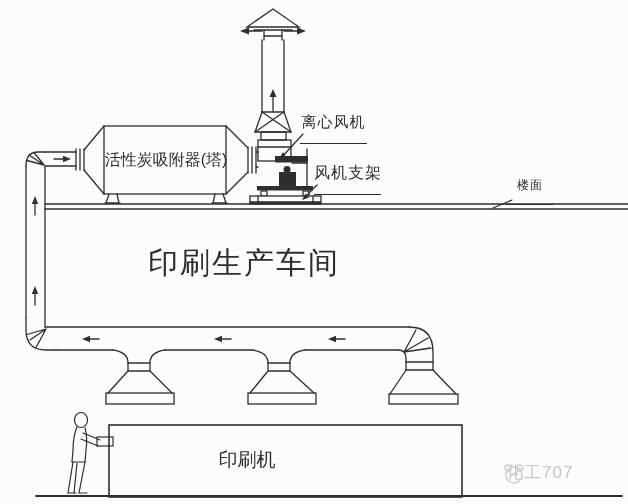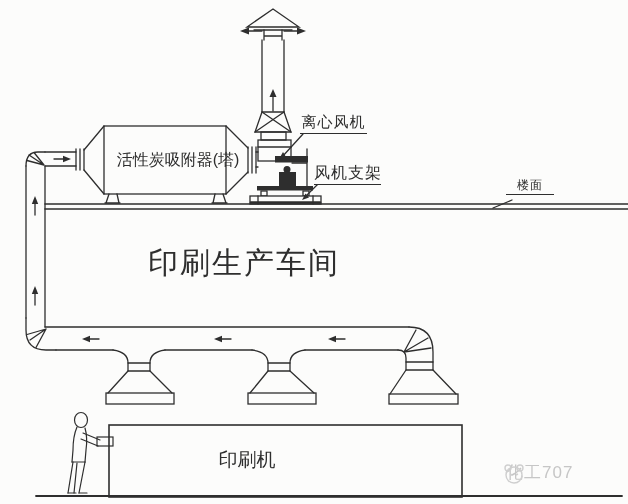--- a/index.html
+++ b/index.html
@@ -3,25 +3,25 @@
 <meta charset="utf-8">
 <style>
   html,body{margin:0;padding:0;}
   .stage{
     position:relative; width:628px; height:504px;
     background:#fcfcfb; overflow:hidden;
     font-family:"Liberation Sans", sans-serif; color:#2e2e2e;
   }
   .stage svg{position:absolute;left:0;top:0;}
   .lbl{position:absolute; white-space:nowrap; line-height:1.1;}
-  .underlined{border-bottom:1.5px solid #2e2e2e; padding-bottom:2px; text-align:center;}
+  .underlined{border-bottom:1.5px solid #2e2e2e; padding-bottom:12px; text-align:center;}
   .lbl-fan{left:300px; top:114px; width:67px; font-size:15px; letter-spacing:1px;}
   .lbl-support{left:314px; top:164px; width:67px; font-size:16px; letter-spacing:1px;text-align:right;}
   .lbl-floor{left:506px; top:179px; width:48px; font-size:12px; letter-spacing:1px;}
-  .lbl-adsorber{left:102px; top:151px; width:128px; text-align:center; font-size:16px;margin-left:12px;}
+  .lbl-adsorber{left:102px; top:151px; width:128px; text-align:center; font-size:16px;}
   .lbl-workshop{left:148px; top:246px; font-size:30px; letter-spacing:2px;}
   .lbl-printer{left:192px; top:450px; width:110px; text-align:center; font-size:19px;}
   .watermark{
     position:absolute; left:495px; top:461px; display:flex; align-items:center; gap:5px;
     color:#c6c6c6; font-size:17px; letter-spacing:1px;margin-left:6px;
   }
 </style>
 </head>
 <body>
 

